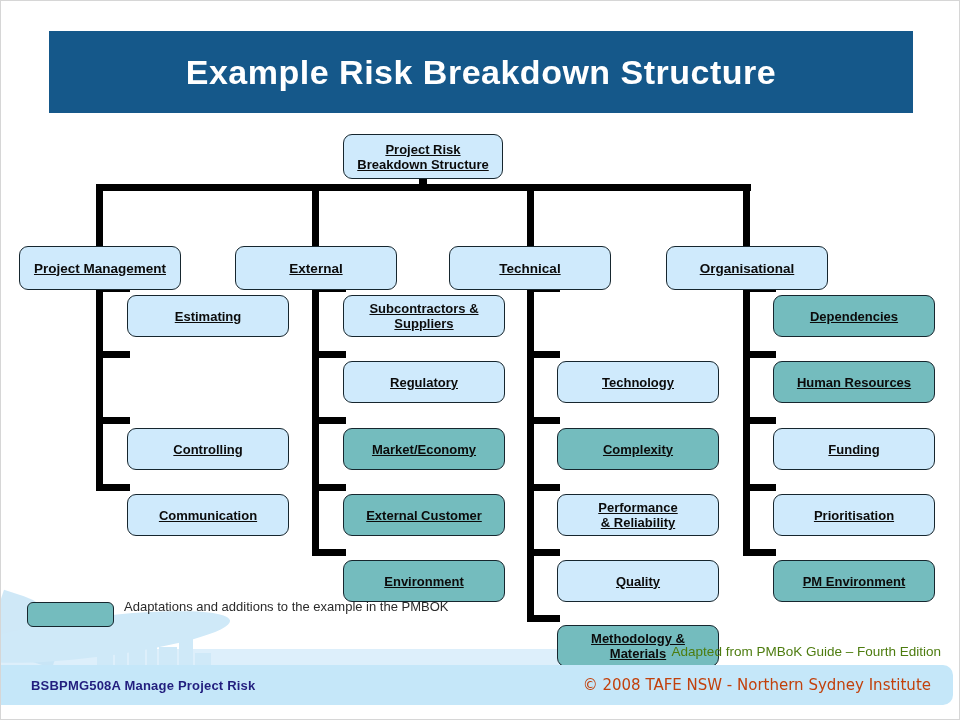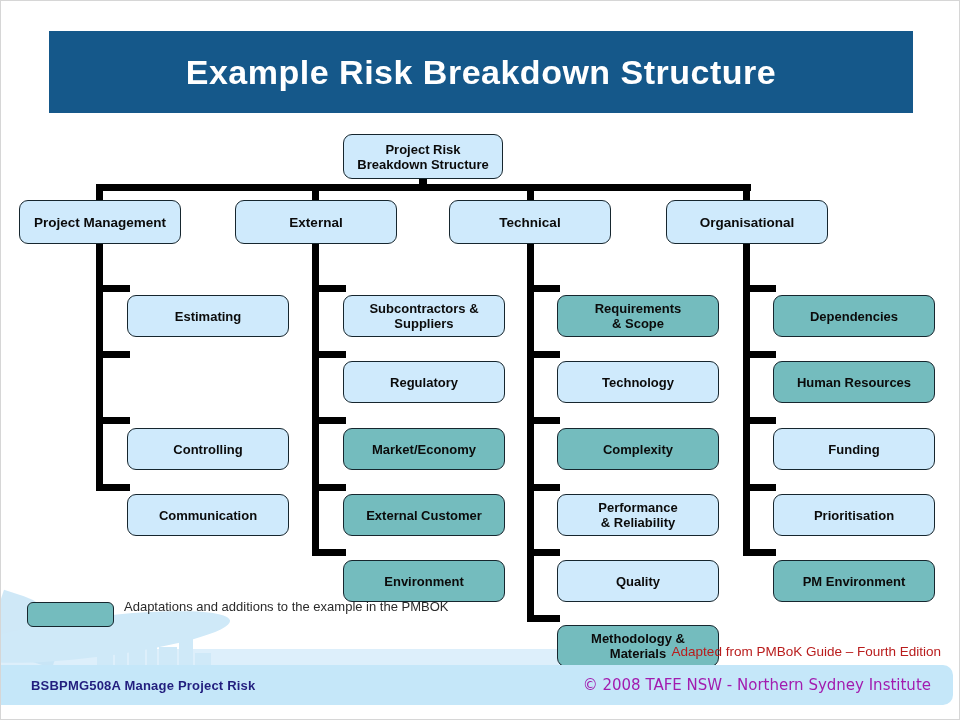--- a/index.html
+++ b/index.html
@@ -18,23 +18,23 @@
     font-family:"Liberation Sans", sans-serif;
   }
   
   .hline,.vline{position:absolute; background:#000; z-index:1;}
   
   .node{
     position:absolute; z-index:2; width:162px; box-sizing:border-box;
     background:#cfeafc; border:1.6px solid #16262e; border-radius:9px;
     display:flex; align-items:center; justify-content:center; text-align:center;
     font-weight:bold; font-size:13px; line-height:15px; color:#0b0b0b;
-    white-space:pre-line; padding:2px 4px;
+    white-space:pre-line; padding:2px 4px;text-decoration:underline;
   }
-  .node.head{height:44px; font-size:13.5px;}
+  .node.head{height:44px; font-size:13.5px;margin-top:46px;}
   .node.child{height:42px;margin-top:28px;}
   .node.teal{background:#74bcbe;}
   #root-node{left:342px; top:133px; width:160px; height:45px;}
   
   .wm{position:absolute; z-index:0;}
   #wm-leaf{left:-40px; top:616px; width:270px; height:40px; background:#cfe9f8;
     border-radius:50%; transform:rotate(-7deg);}
   #wm-leaf2{left:-8px; top:598px; width:70px; height:60px; background:#c3e2f5;
     border-radius:0 70% 0 70%; transform:rotate(18deg); opacity:.8;}
   #wm-sky{left:96px; top:626px; width:120px; height:38px; display:flex;
@@ -45,31 +45,31 @@
   
   #legend-swatch{
     position:absolute; left:26px; top:601px; width:85px; height:23px;
     background:#74bcbe; border:1.6px solid #16262e; border-radius:6px; z-index:2;
   }
   #legend-label{
     position:absolute; left:123px; top:598px; font-size:13px; color:#2b2b2b; z-index:2;
   }
   
   #source-note{
-    position:absolute; right:18px; top:643px; font-size:13.5px; color:#b91c1c; z-index:2;
+    position:absolute; right:18px; top:643px; font-size:13.5px; color:#4d7c0f; z-index:2;
   }
   
   #footer-bar{
     position:absolute; left:0; top:664px; width:952px; height:40px;
     background:#c5e7f9; border-radius:0 10px 10px 0; z-index:3;
     display:flex; align-items:center; justify-content:space-between;
     padding:0 22px 0 30px; box-sizing:border-box;
   }
   #footer-left{font-size:13px; font-weight:bold; color:#221e7e; letter-spacing:.2px;}
-  #footer-right{font-size:15px; color:#a21caf; font-family:"DejaVu Sans", sans-serif;}
+  #footer-right{font-size:15px; color:#c2410c; font-family:"DejaVu Sans", sans-serif;}
 </style>
 </head>
 <body>
 
 <div id="slide">
 
   <div class="wm" id="wm-band"></div>
   <div class="wm" id="wm-leaf2"></div>
   <div class="wm" id="wm-leaf"></div>
   <div class="wm" id="wm-sky">
@@ -129,22 +129,20 @@
   <div class="node child" style="left:126px;top:399px">Controlling</div>
   <div class="node child" style="left:126px;top:465px">Communication</div>
 
   <div class="node child" style="left:342px;top:266px">Subcontractors &amp;
 Suppliers</div>
   <div class="node child" style="left:342px;top:332px">Regulatory</div>
   <div class="node child teal" style="left:342px;top:399px">Market/Economy</div>
   <div class="node child teal" style="left:342px;top:531px">Environment</div>
   <div class="node child teal" style="left:342px;top:465px">External Customer</div>
 
-  <div class="node child teal" style="left:556px;top:266px">Requirements
-&amp; Scope</div>
   <div class="node child" style="left:556px;top:332px">Technology</div>
   <div class="node child teal" style="left:556px;top:399px">Complexity</div>
   <div class="node child" style="left:556px;top:465px">Performance
 &amp; Reliability</div>
   <div class="node child" style="left:556px;top:531px">Quality</div>
   <div class="node child teal" style="left:556px;top:596px">Methodology &amp;
 Materials</div>
 
   <div class="node child teal" style="left:772px;top:266px">Dependencies</div>
   <div class="node child teal" style="left:772px;top:332px">Human Resources</div>

